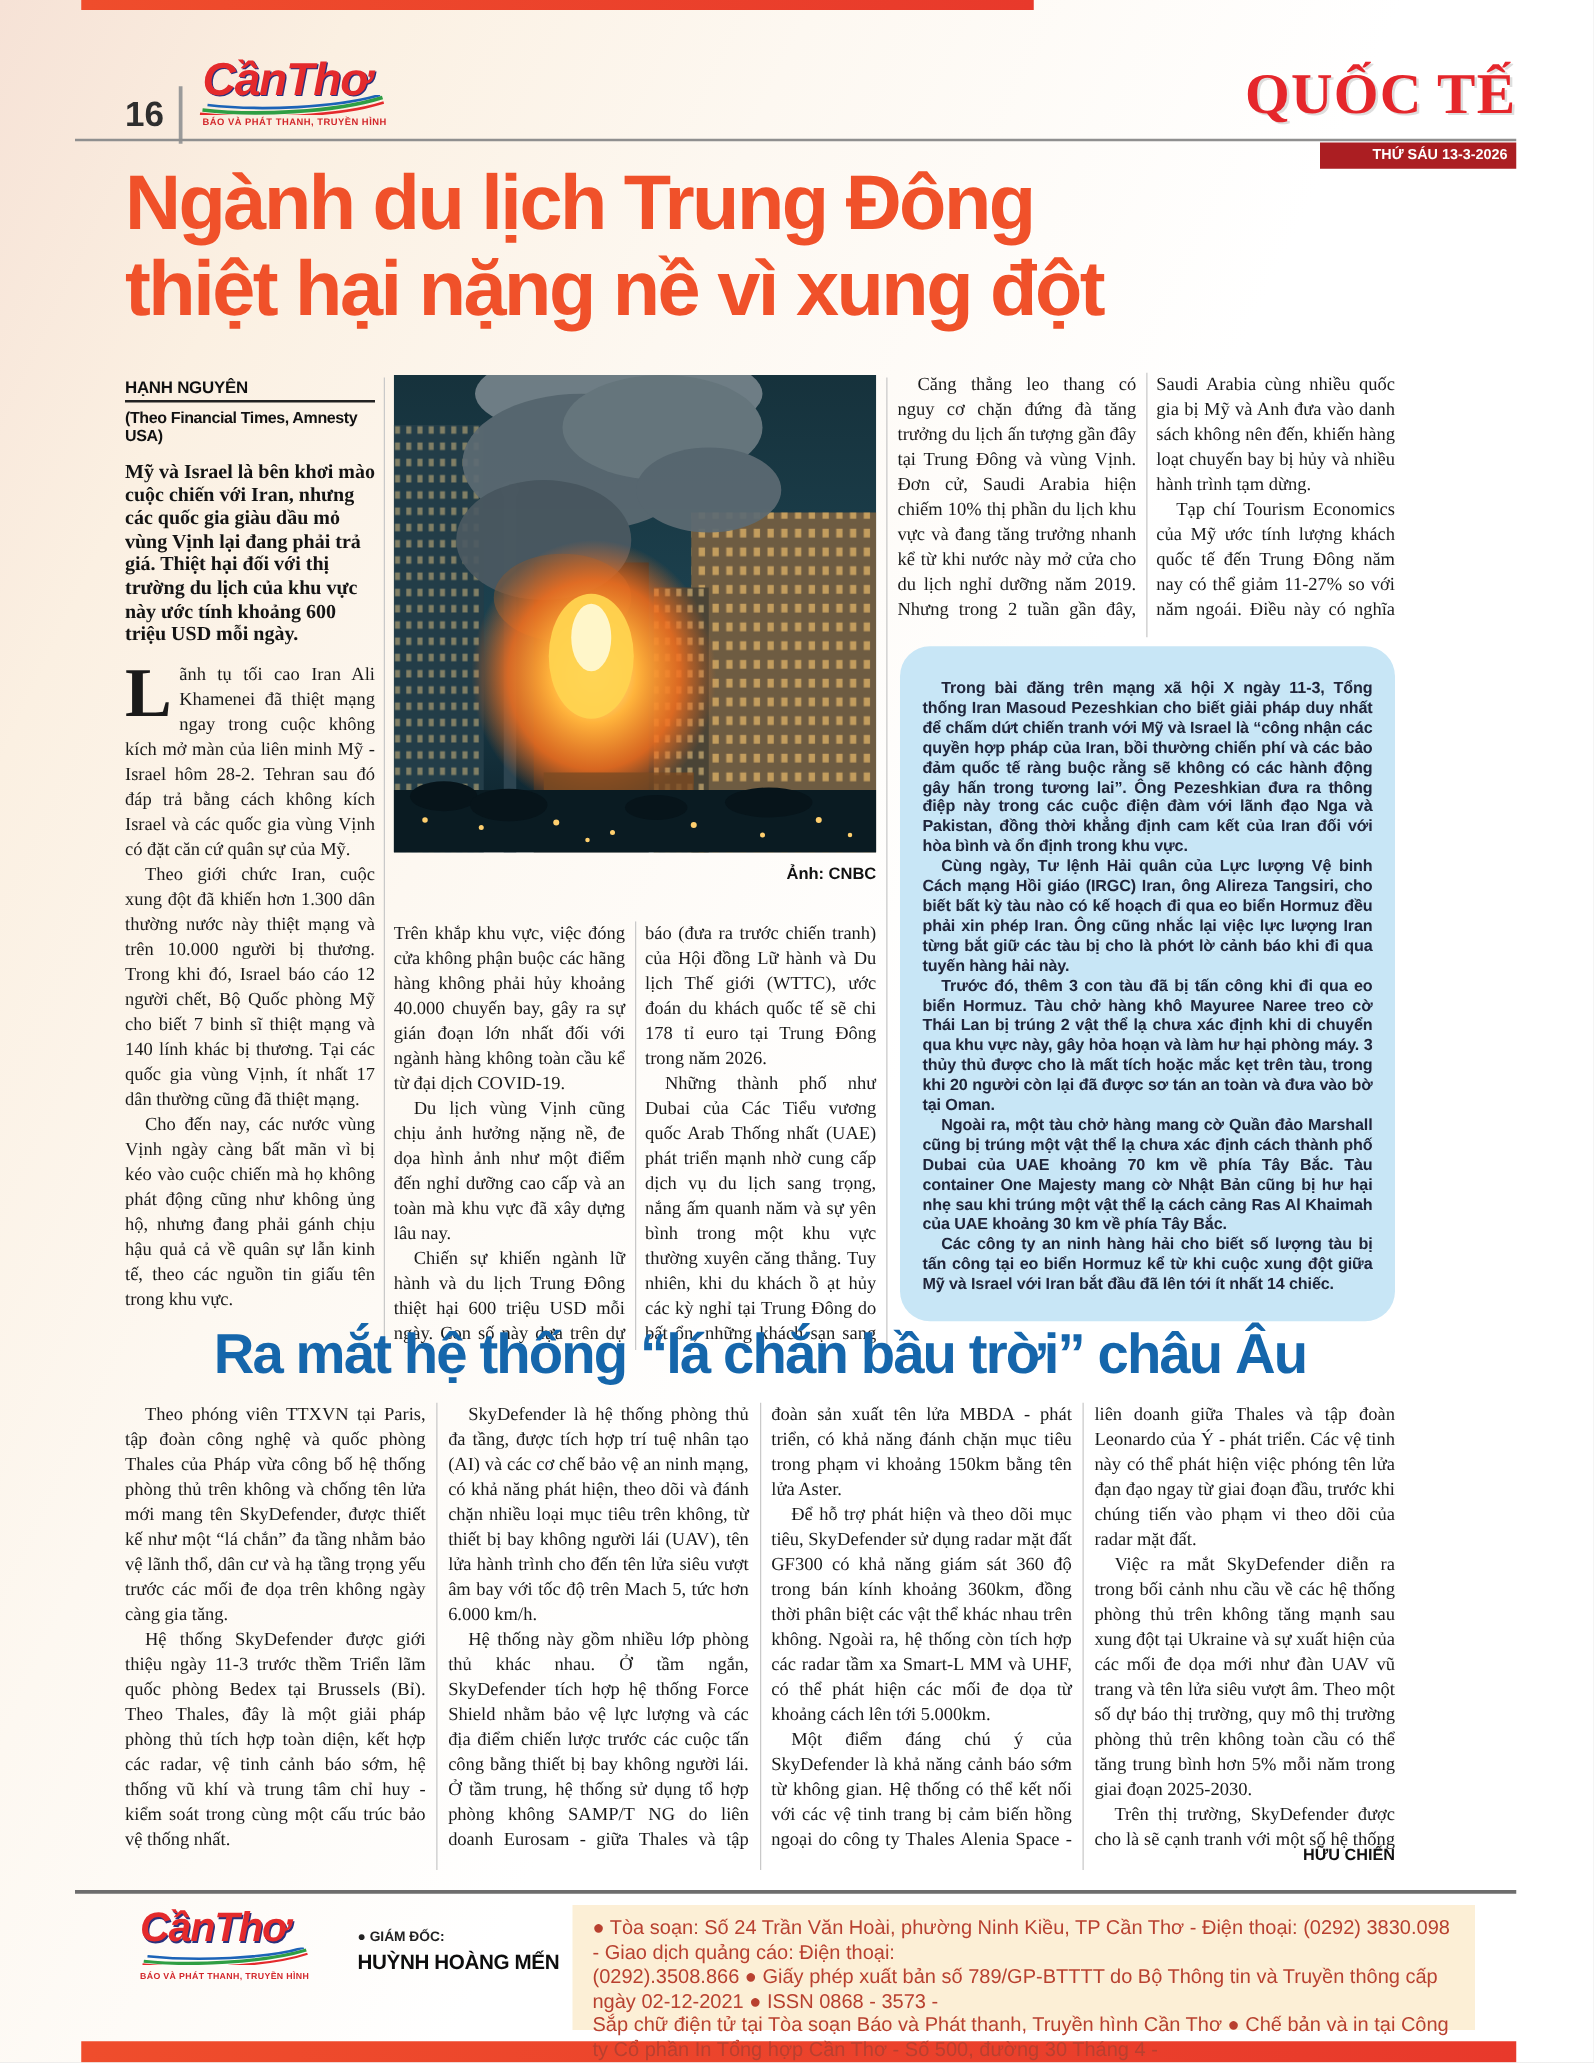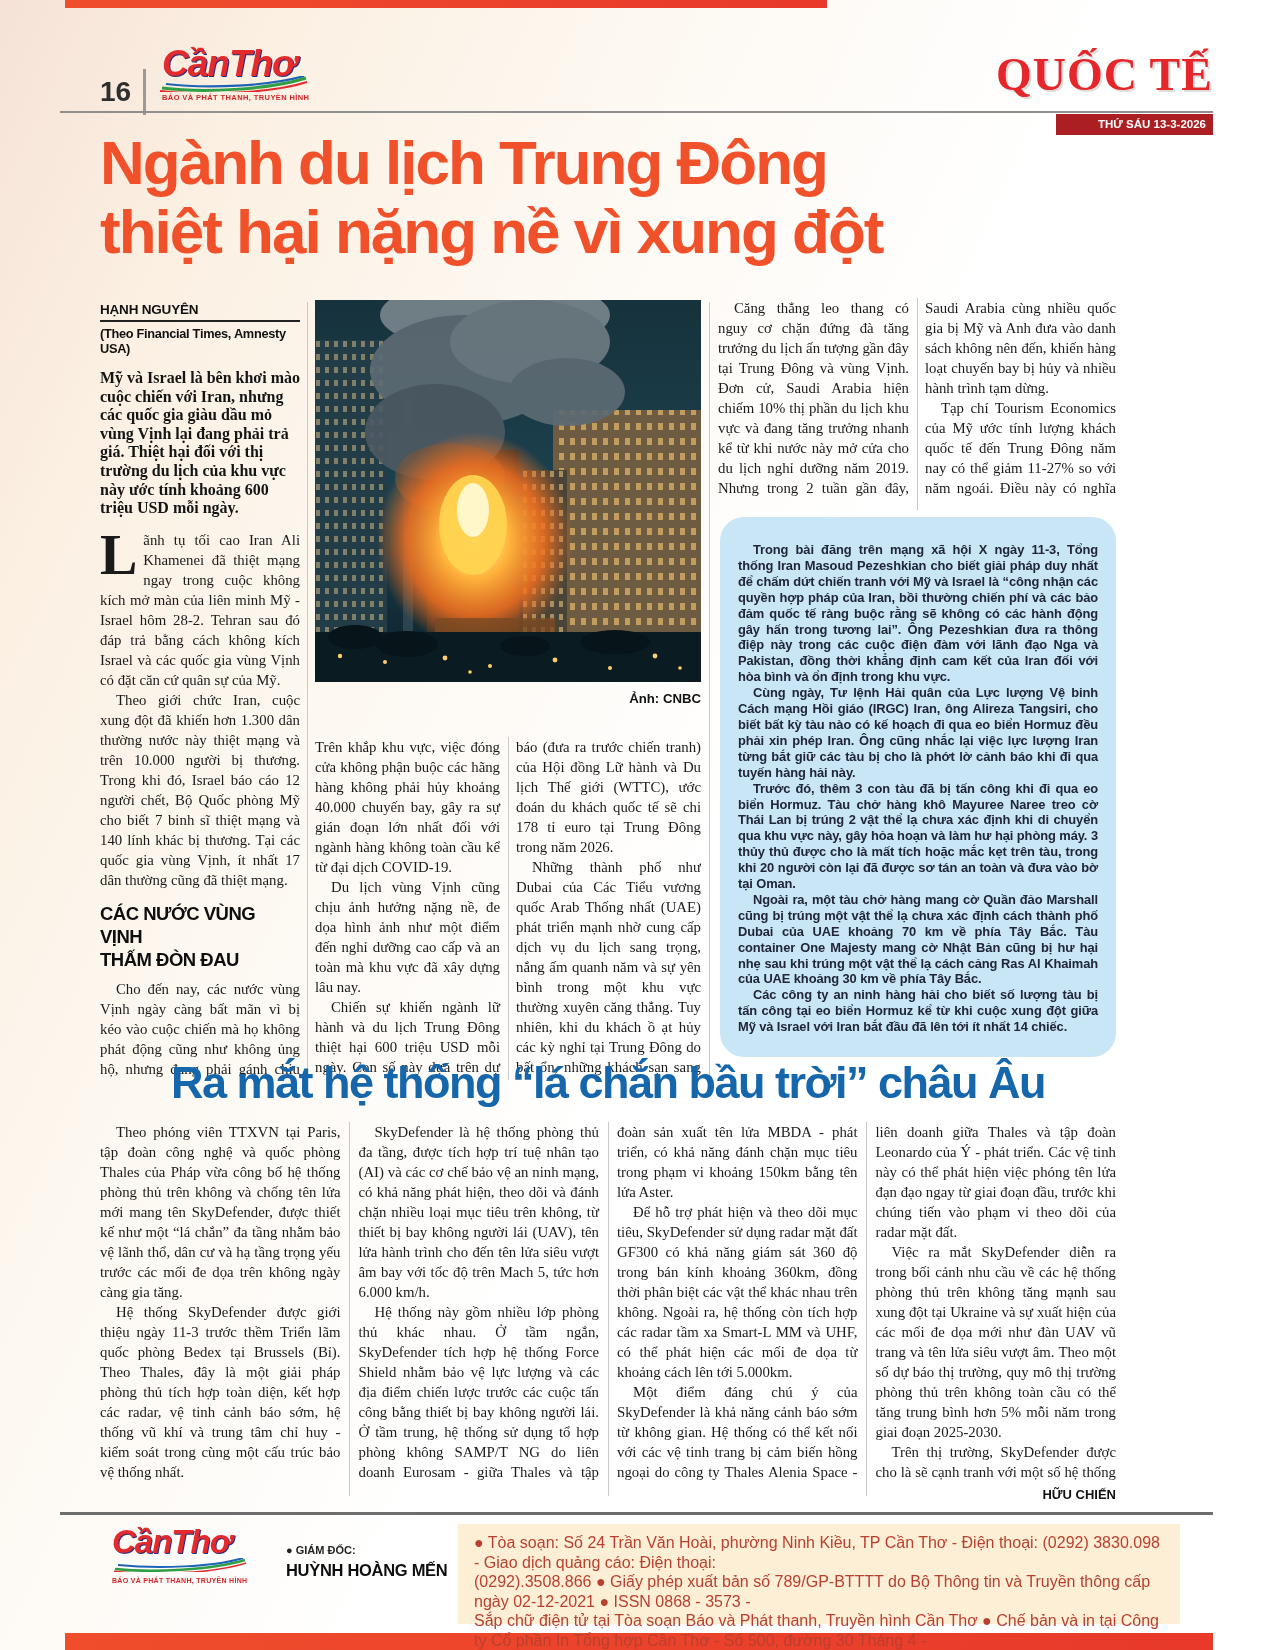--- a/index.html
+++ b/index.html
@@ -54,21 +54,21 @@
   .infobox .ibody{margin-top:9px;}
   .infobox .ibody p{margin:0;font-family:"Liberation Sans",sans-serif;font-weight:700;font-size:12.9px;
                     line-height:15.9px;color:#20253a;text-align:justify;text-indent:15px;letter-spacing:-.1px;}
   
   .headline2{position:absolute;left:100px;top:1058px;width:1016px;text-align:center;
              font-family:"Liberation Sans",sans-serif;font-weight:900;font-size:45px;line-height:50px;
              color:#1566ab;letter-spacing:-1.5px;}
   .a2body{position:absolute;left:100px;top:1122px;width:1016px;height:374px;overflow:hidden;
           column-count:4;column-gap:18px;column-rule:1px solid #c9c9c9;column-fill:auto;}
   .a2author{position:absolute;left:916px;top:1476px;width:200px;text-align:right;
-            font-family:"Liberation Sans",sans-serif;font-weight:900;font-size:13px;color:#111;margin-top:11px;}
+            font-family:"Liberation Sans",sans-serif;font-weight:900;font-size:13px;color:#111;}
   
   .frule{position:absolute;left:60px;top:1512px;width:1153px;height:3px;background:#6d6d6d;}
   .flogo{position:absolute;left:112px;top:1526px;width:170px;}
   .flogo .word{font-family:"Liberation Sans",sans-serif;font-weight:900;font-style:italic;font-size:33px;
                line-height:32px;color:#e42a2c;letter-spacing:-1px;text-shadow:1px 1px 0 #28317e;}
   .flogo .tag{font-family:"Liberation Sans",sans-serif;font-weight:700;font-size:7px;color:#d2262a;letter-spacing:.3px;margin-top:1px;}
   .director{position:absolute;left:286px;top:1544px;width:170px;font-family:"Liberation Sans",sans-serif;}
   .director .dlabel{font-weight:700;font-size:11px;color:#222;}
   .director .dname{font-weight:900;font-size:16.5px;color:#0e0e0e;margin-top:5px;letter-spacing:-.3px;}
   .finfo{position:absolute;left:458px;top:1524px;width:722px;height:100px;background:#fcefd6;
@@ -107,24 +107,20 @@
   <div class="vrule" style="left:709px;top:302px;height:778px;" data-interactable="false"></div>
 
   <div class="a1col1" data-interactable="false">
     <div class="byline-author" data-interactable="false">HẠNH NGUYÊN</div>
     <div class="byline-source" data-interactable="false">(Theo Financial Times, Amnesty USA)</div>
     <div class="lead" data-interactable="false">Mỹ và Israel là bên khơi mào cuộc chiến với Iran, nhưng các quốc gia giàu dầu mỏ vùng Vịnh lại đang phải trả giá. Thiệt hại đối với thị trường du lịch của khu vực này ước tính khoảng 600 triệu USD mỗi ngày.</div>
     <div class="plist dropcap" data-interactable="false">
         <p data-interactable="false">Lãnh tụ tối cao Iran Ali Khamenei đã thiệt mạng ngay trong cuộc không kích mở màn của liên minh Mỹ - Israel hôm 28-2. Tehran sau đó đáp trả bằng cách không kích Israel và các quốc gia vùng Vịnh có đặt căn cứ quân sự của Mỹ.</p>
         <p data-interactable="false">Theo giới chức Iran, cuộc xung đột đã khiến hơn 1.300 dân thường nước này thiệt mạng và trên 10.000 người bị thương. Trong khi đó, Israel báo cáo 12 người chết, Bộ Quốc phòng Mỹ cho biết 7 binh sĩ thiệt mạng và 140 lính khác bị thương. Tại các quốc gia vùng Vịnh, ít nhất 17 dân thường cũng đã thiệt mạng.</p>
       </div>
-    <div class="subhead" data-interactable="false">
-      <div data-interactable="false">CÁC NƯỚC VÙNG VỊNH</div>
-      <div data-interactable="false">THẤM ĐÒN ĐAU</div>
-    </div>
     <div class="plist" data-interactable="false">
         <p data-interactable="false">Cho đến nay, các nước vùng Vịnh ngày càng bất mãn vì bị kéo vào cuộc chiến mà họ không phát động cũng như không ủng hộ, nhưng đang phải gánh chịu hậu quả cả về quân sự lẫn kinh tế, theo các nguồn tin giấu tên trong khu vực.</p>
       </div>
   </div>
 
   <div class="photo" data-interactable="false">
     <svg viewBox="0 0 386 382" preserveAspectRatio="none" data-interactable="false">
       <defs>
         <linearGradient id="sky" x1="0" y1="0" x2="0" y2="1">
           <stop offset="0" stop-color="#16323c"></stop>

